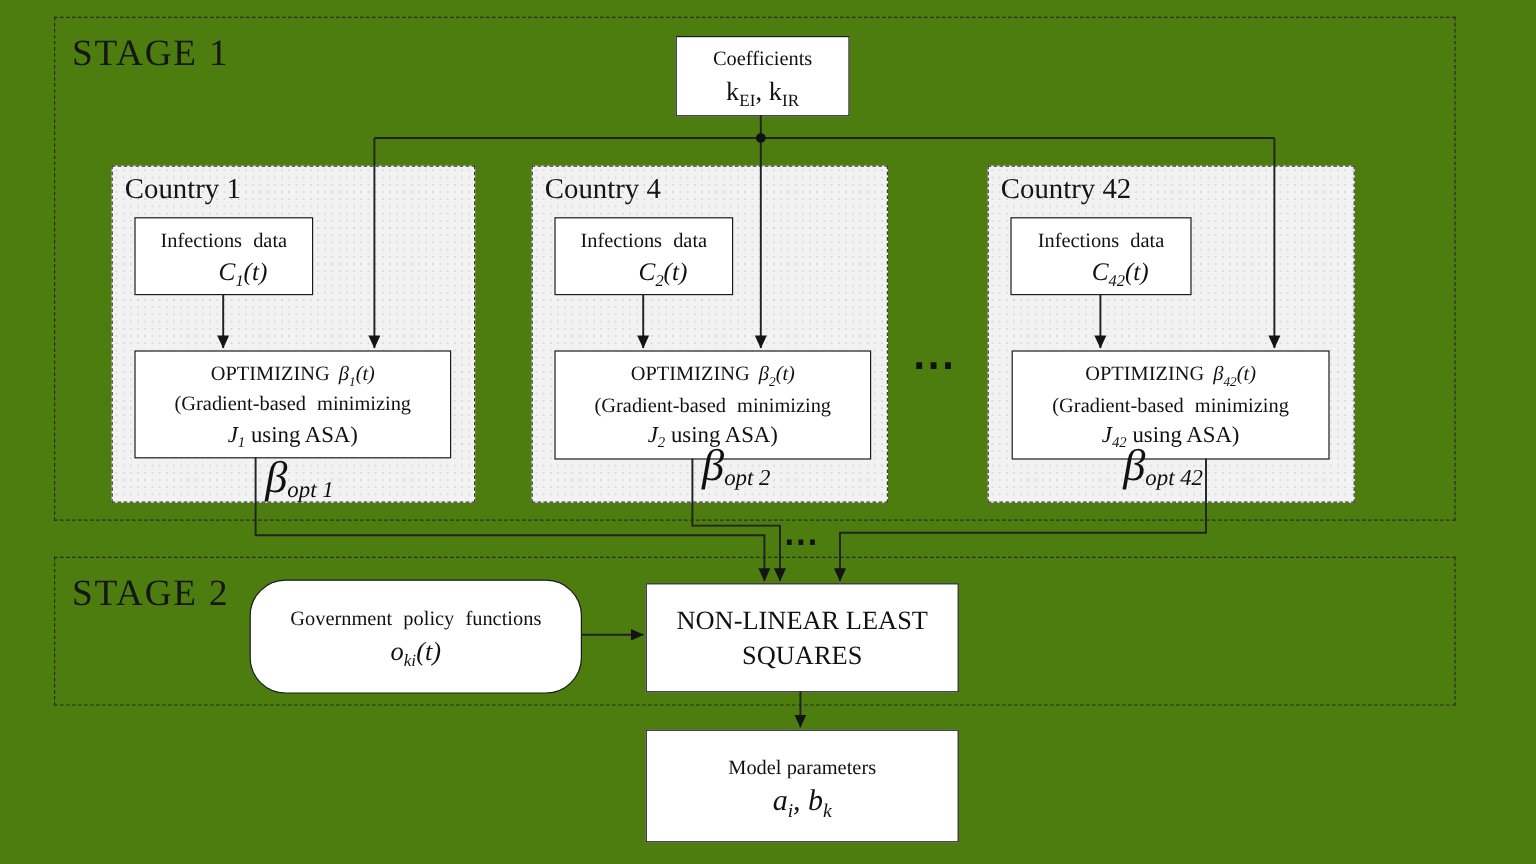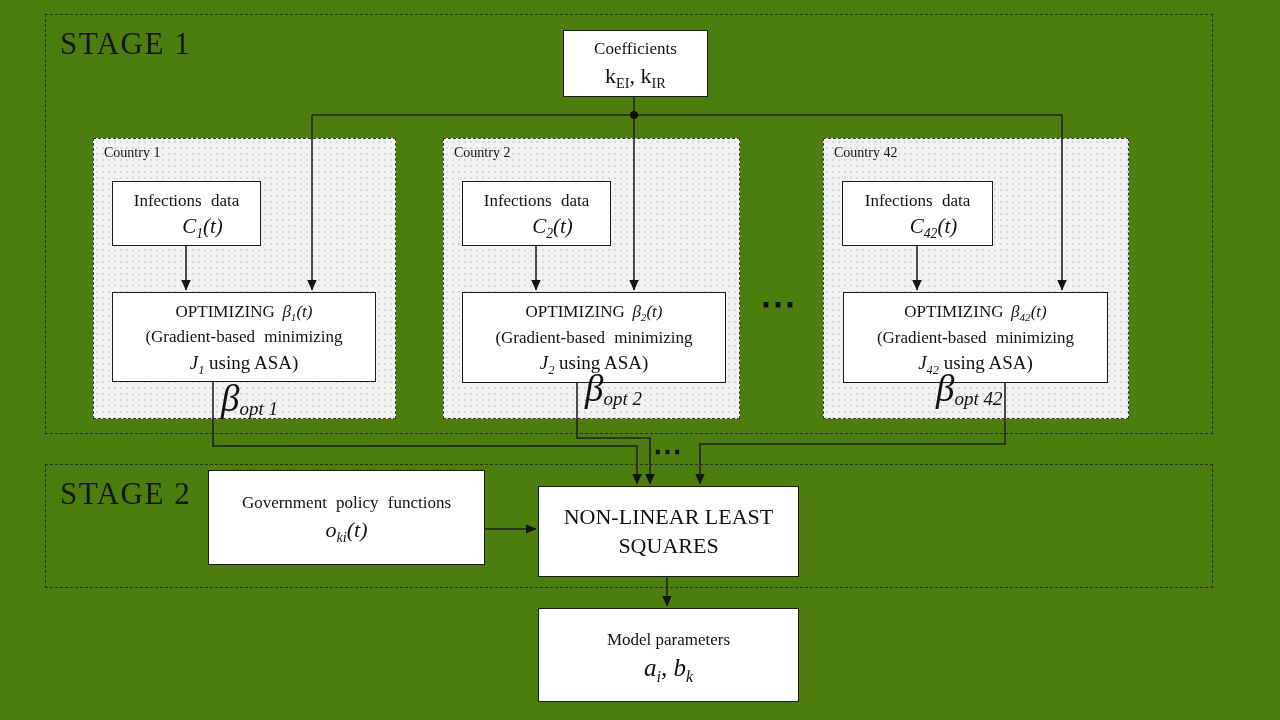--- a/index.html
+++ b/index.html
@@ -17,38 +17,38 @@
   .country{
     position:absolute;top:138px;height:279px;
     border:1.2px dashed #3a3a3a;
     background-color:#f2f2f2;
     background-image:radial-gradient(circle,#d9d9d9 1px,rgba(0,0,0,0) 1.15px);
     background-size:6px 6px;
   }
   #country1{left:93px;width:301px;}
   #country2{left:443px;width:295px;}
   #country42{left:823px;width:304px;}
-  .country-title{position:absolute;font-size:14px;color:#141414;}
+  .country-title{position:absolute;font-size:24px;color:#141414;}
   #country1-title{left:104px;top:145px;}
   #country2-title{left:454px;top:145px;}
   #country42-title{left:834px;top:145px;}
 
   .wbox{
     position:absolute;border:1.5px solid #1a1a1a;background:#fff;
     display:flex;flex-direction:column;align-items:center;justify-content:center;
     text-align:left;
   }
   #inf1{left:112px;top:181px;width:147px;height:63px;}
   #inf2{left:462px;top:181px;width:147px;height:63px;}
   #inf42{left:842px;top:181px;width:149px;height:63px;}
   #opt1{left:112px;top:292px;width:262px;height:88px;}
   #opt2{left:462px;top:292px;width:262px;height:89px;}
   #opt42{left:843px;top:292px;width:263px;height:89px;}
   #coeff-box{left:563px;top:30px;width:143px;height:65px;}
-  #gov-box{left:208px;top:470px;width:275px;height:93px;}
+  #gov-box{left:208px;top:483px;width:275px;height:93px;border-radius:30px;}
   #nlls-box{left:538px;top:486px;width:259px;height:89px;}
   #model-box{left:538px;top:608px;width:259px;height:92px;}
 
   .t17{font-size:17px;line-height:1.5;}
   .t19{font-size:19px;line-height:1.35;}
   .t21{font-size:21px;line-height:1.25;margin-left:32px;}
   .t22{font-size:22px;line-height:1.3;}
   .t25{font-size:25px;line-height:1.2;}
   .ws{word-spacing:5px;}
   .mi{font-style:italic;}
@@ -76,21 +76,21 @@
 
   <div class="stage" id="stage1-rect"></div>
   <div class="stage" id="stage2-rect"></div>
   <div class="stage-label" id="stage1-label">STAGE 1</div>
   <div class="stage-label" id="stage2-label">STAGE 2</div>
 
   <div class="country" id="country1"></div>
   <div class="country" id="country2"></div>
   <div class="country" id="country42"></div>
   <div class="country-title" id="country1-title">Country 1</div>
-  <div class="country-title" id="country2-title">Country 2</div>
+  <div class="country-title" id="country2-title">Country 4</div>
   <div class="country-title" id="country42-title">Country 42</div>
 
   <div class="wbox" id="coeff-box">
     <div class="t17">Coefficients</div>
     <div class="t22"><span>k</span><sub>EI</sub><span>, k</span><sub>IR</sub></div>
   </div>
 
   <div class="wbox" id="inf1">
     <div class="t17 ws">Infections data</div>
     <div class="t21 mi"><span>C</span><sub>1</sub><span>(t)</span></div>

